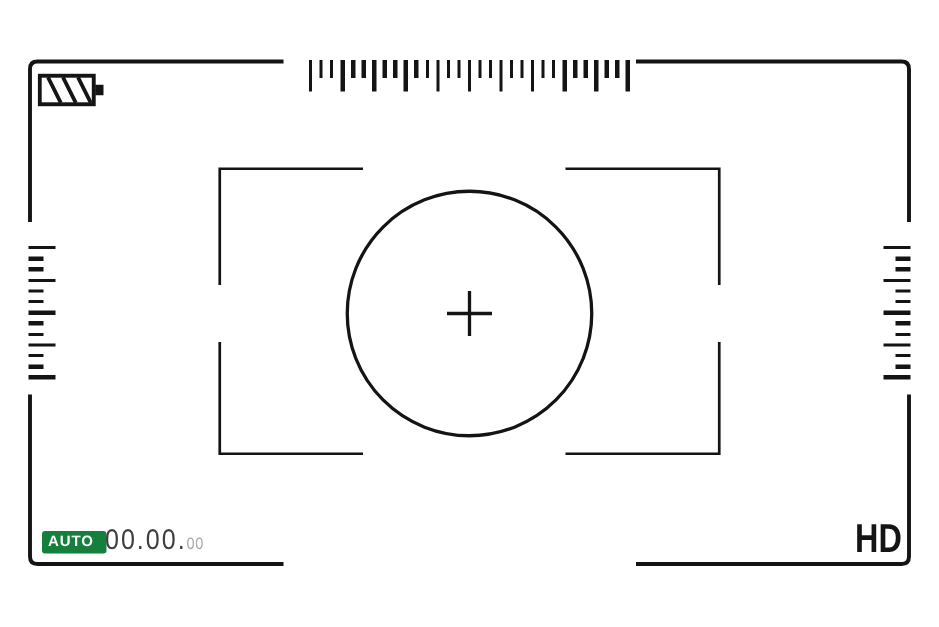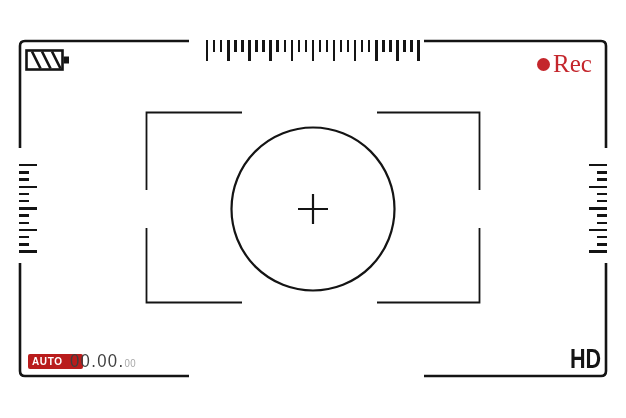--- a/index.html
+++ b/index.html
@@ -22,22 +22,22 @@
 
   
   .battery{position:absolute;left:25px;top:48px;width:46px;height:24px;}
 
   
   .rec{position:absolute;left:537px;top:51px;display:flex;align-items:center;
        font-family:"Liberation Serif",serif;font-size:25px;line-height:26px;color:#c4262c;}
   .rec-dot{width:13px;height:13px;border-radius:50%;background:#c4262c;margin-right:3px;flex:none;}
 
   
-  .auto-badge{position:absolute;left:28px;top:354px;background:#b91c1c;color:#ffffff;
-       font-size:10px;font-weight:700;letter-spacing:0.6px;padding:2px 20px 2px 4px;border-radius:2px;}
+  .auto-badge{position:absolute;left:28px;top:354px;background:#15803d;color:#ffffff;
+       font-size:10px;font-weight:700;letter-spacing:0.6px;padding:2px 8px 2px 4px;border-radius:2px;}
   .counter{position:absolute;left:70px;top:350px;color:#3f3f3f;font-size:19px;
        letter-spacing:1.5px;transform:scaleX(0.88);transform-origin:left top;white-space:nowrap;}
   .counter .sub{font-size:11px;color:#a9a9a9;letter-spacing:0.5px;}
   .hd{position:absolute;left:570px;top:344px;font-size:27px;font-weight:700;color:#141414;
        transform:scaleX(0.8);transform-origin:left top;}
 </style>
 </head>
 <body>
 
 <div class="stage">
@@ -127,22 +127,18 @@
       <div class="tick short"></div>
       <div class="tick long"></div>
       <div class="tick short"></div>
       <div class="tick short"></div>
       <div class="tick long"></div>
       <div class="tick short"></div>
       <div class="tick short"></div>
       <div class="tick long"></div>
     </div>
 
-  <div class="rec">
-    <span class="rec-dot"></span>
-    <span>Rec</span>
-  </div>
 
   <div class="auto-badge">AUTO</div>
   <div class="counter"><span>00.00.</span><span class="sub">00</span></div>
   <div class="hd">HD</div>
 
 </div>
 
 </body></html>

